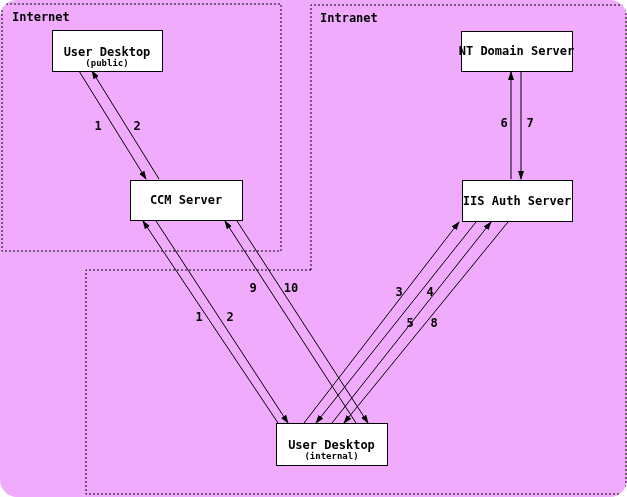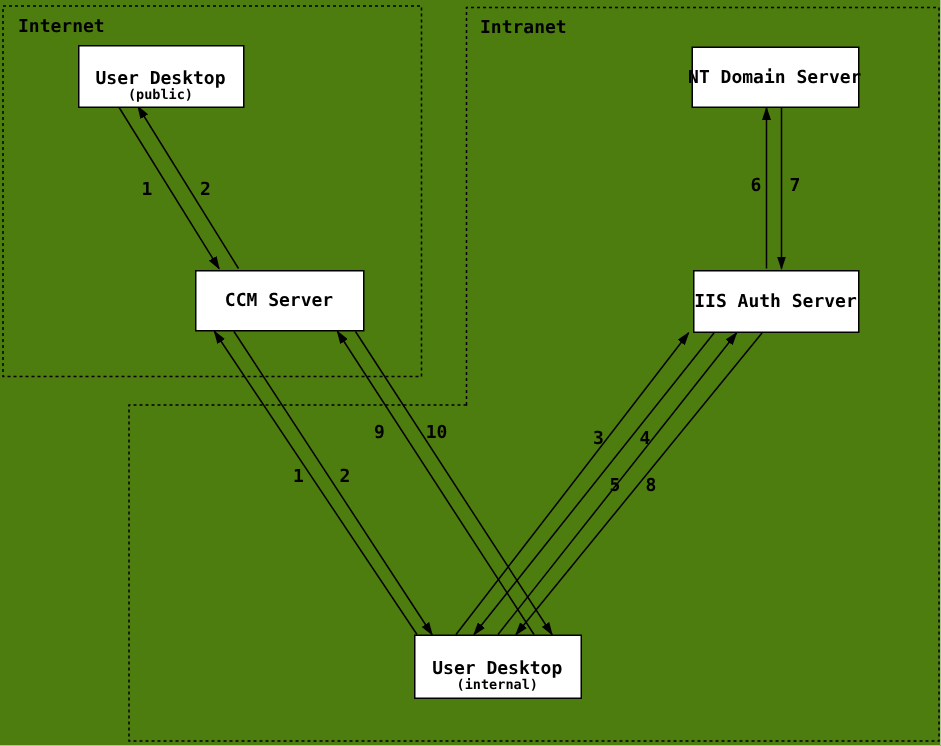--- a/index.html
+++ b/index.html
@@ -5,22 +5,23 @@
   html, body {
     margin: 0;
     padding: 0;
     background: #ffffff;
     font-family: "DejaVu Sans Mono", monospace;
   }
   .canvas {
     position: relative;
     width: 627px;
     height: 497px;
-    background: #4d7c0f;
+    background: #f0abfc;
     overflow: hidden;
+    border-radius: 17px;
   }
   svg text {
     font-family: "DejaVu Sans Mono", "Liberation Mono", monospace;
     font-weight: bold;
     fill: #000000;
   }
   .node-rect {
     fill: #ffffff;
     stroke: #000000;
     stroke-width: 1;

